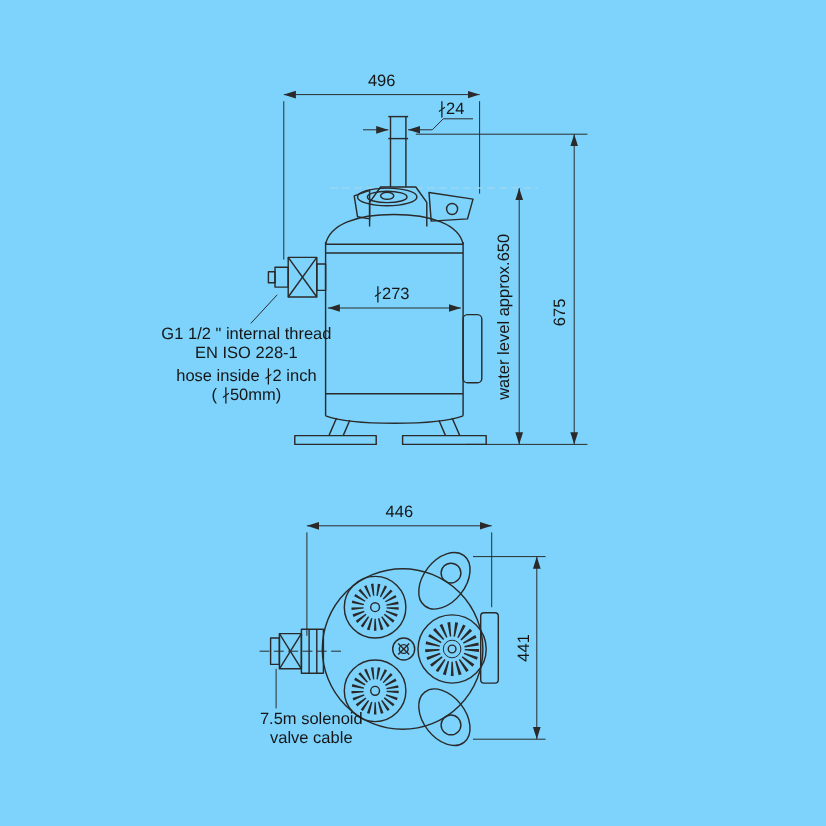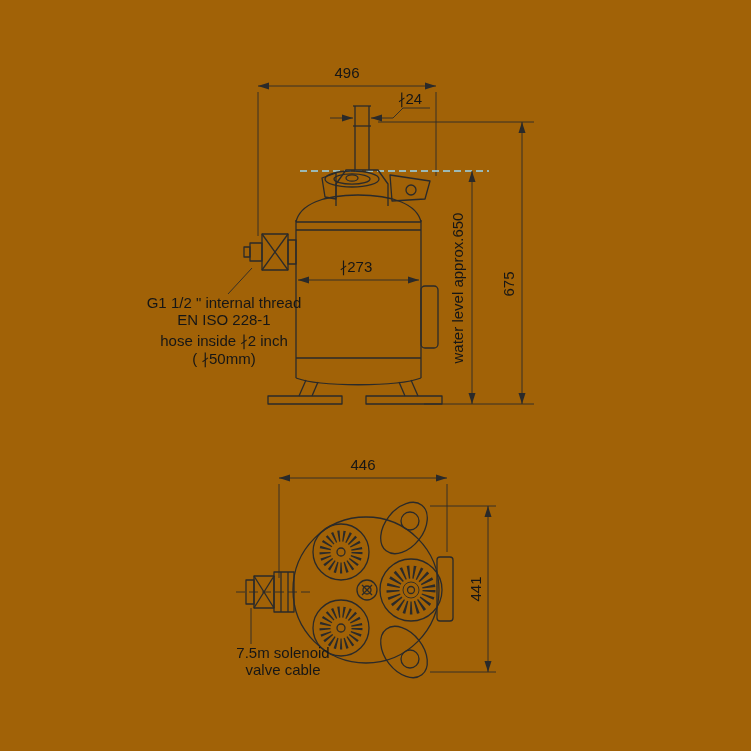--- a/index.html
+++ b/index.html
@@ -1,16 +1,16 @@
 <!DOCTYPE html>
 <html style="--line: #2a2a2a; --water: #9ad6f0;"><head>
 <meta charset="utf-8">
 <style>
   html,body{margin:0;padding:0;background:#fff;}
-  .canvas{position:relative;width:751px;height:751px;background:#a16207;overflow:hidden;}
+  .canvas{position:relative;width:751px;height:751px;background:#7dd3fc;overflow:hidden;}
   svg{display:block;}
   .ln{stroke:var(--line,#2a2a2a);fill:none;stroke-width:1.3;stroke-linecap:butt;stroke-linejoin:round;}
   .thin{stroke-width:0.9;}
   .spokes{stroke-width:11;stroke-dasharray:1.8 3;}
   .spokes-lg{stroke-width:13;stroke-dasharray:2 3.4;}
   .center-dash{stroke-dasharray:9 4;stroke-width:0.9;}
   .water{stroke:var(--water,#9ad6f0);stroke-width:1.4;stroke-dasharray:7 4;fill:none;}
   text{font-family:"Liberation Sans",sans-serif;font-size:15px;fill:#161616;}
 </style>
 </head>

